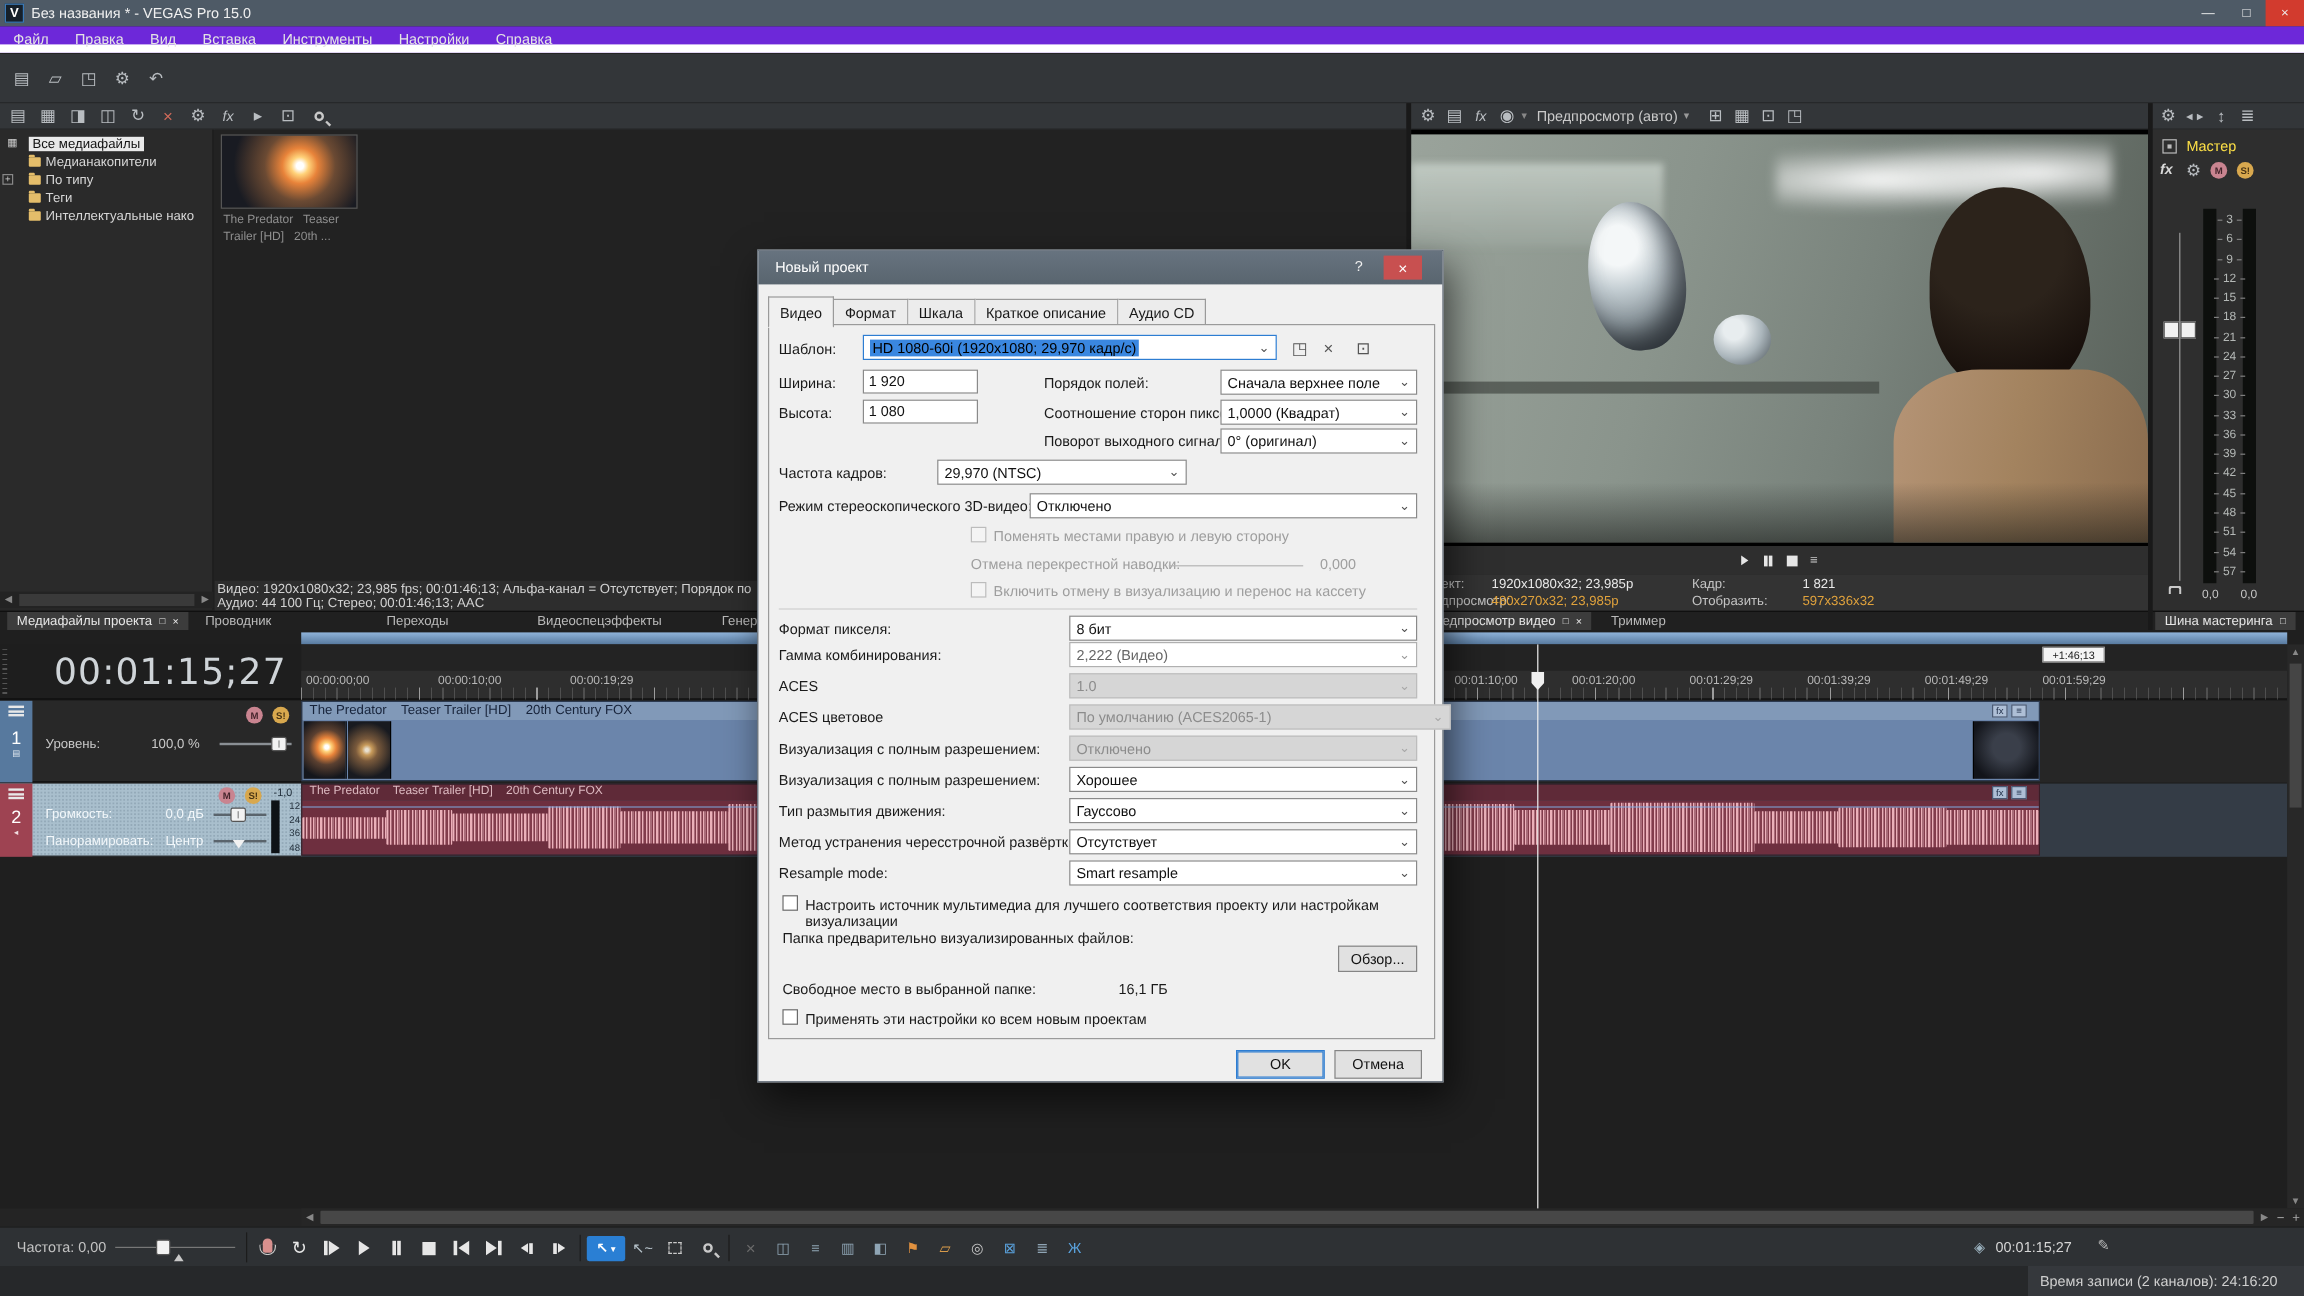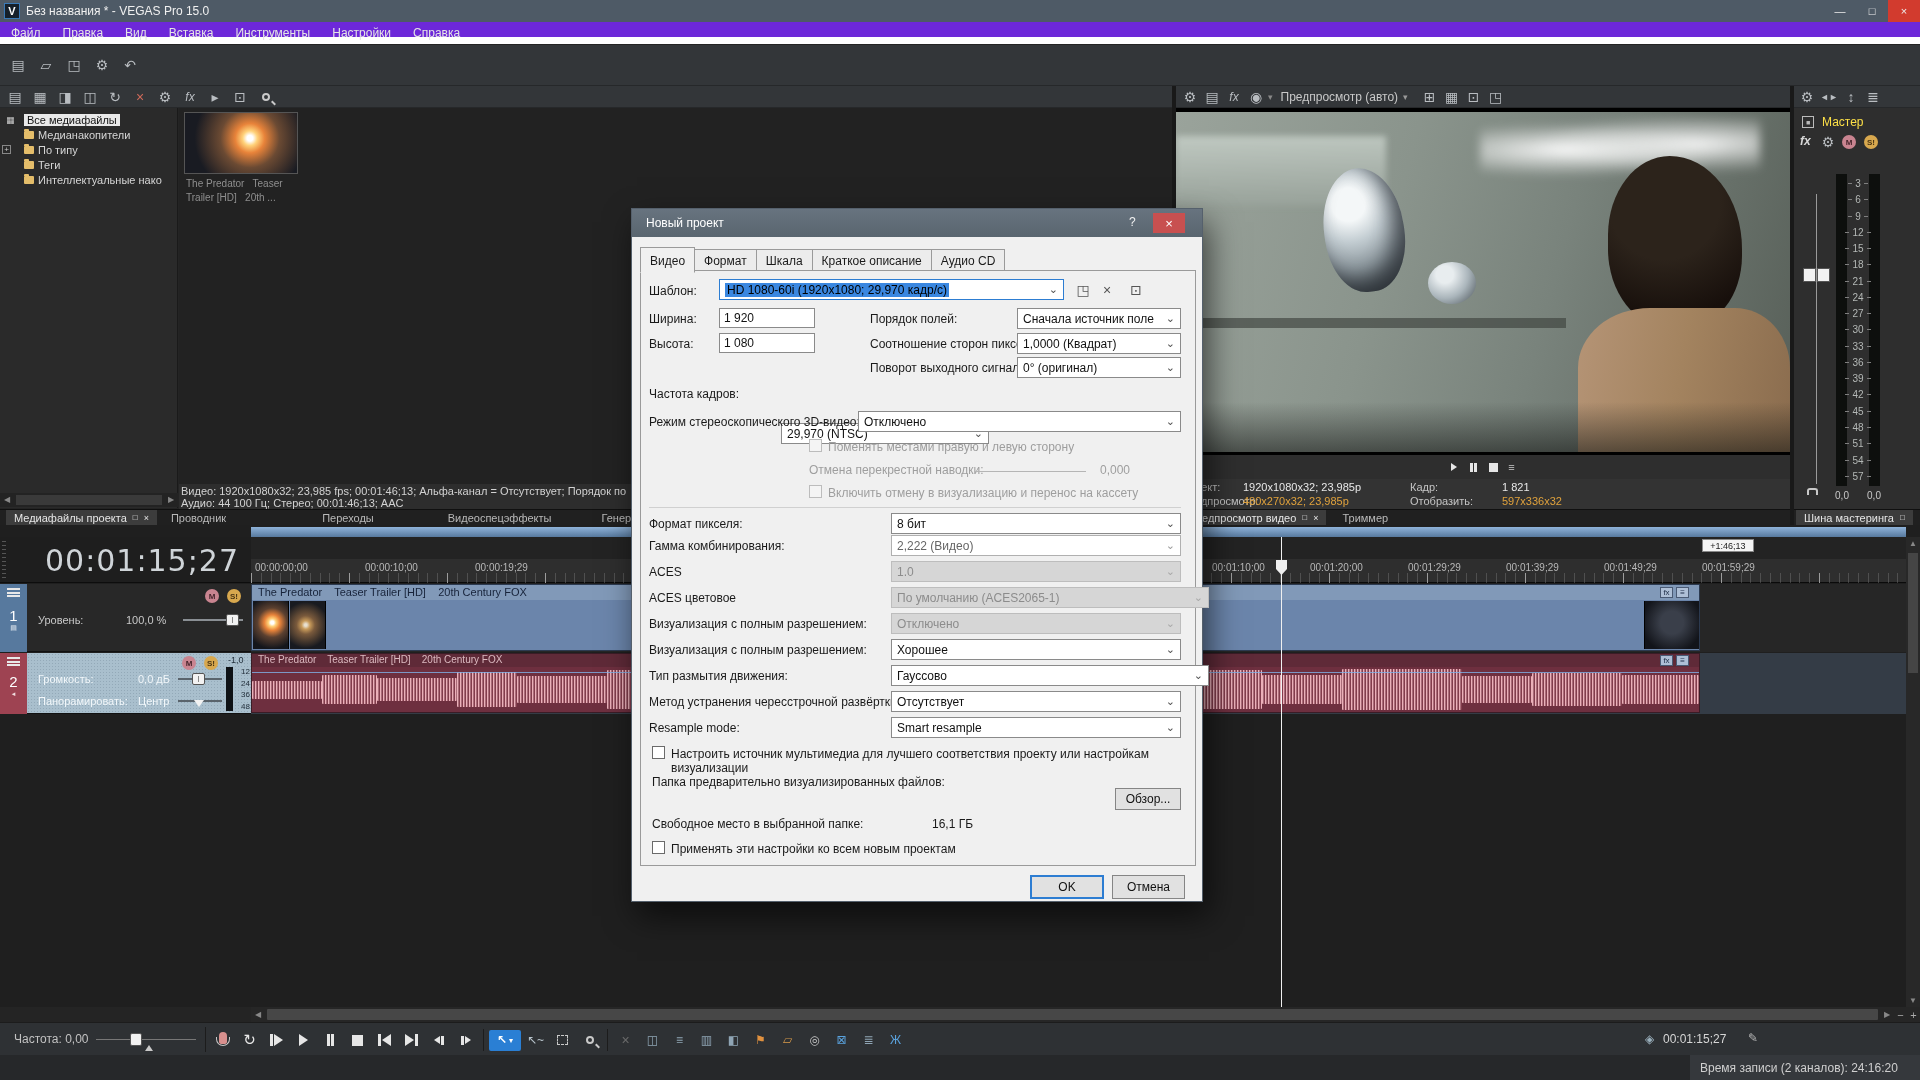--- a/index.html
+++ b/index.html
@@ -516,40 +516,40 @@
       <span class="chev">⌄</span>
     </div>
     <span class="abs ic" style="left:441px;top:71px;width:20px;color:#555;">◳</span>
     <span class="abs ic" style="left:465px;top:71px;width:20px;color:#555;">×</span>
     <span class="abs ic" style="left:494px;top:71px;width:20px;color:#555;">⊡</span>
 
     <span class="lab" style="left:17px;top:103px;">Ширина:</span>
     <div class="inp" style="left:87px;top:99px;width:96px;">1 920</div>
     <span class="lab" style="left:238px;top:103px;">Порядок полей:</span>
     <div class="cmb" style="left:385px;top:99px;width:164px;">
-      <span>Сначала источник поле</span>
+      <span>Сначала верхнее поле</span>
         <span class="chev">⌄</span>
     </div>
 
     <span class="lab" style="left:17px;top:128px;">Высота:</span>
     <div class="inp" style="left:87px;top:124px;width:96px;">1 080</div>
     <span class="lab" style="left:238px;top:128px;">Соотношение сторон пикселя:</span>
     <div class="cmb" style="left:385px;top:124px;width:164px;">
       <span>1,0000 (Квадрат)</span>
         <span class="chev">⌄</span>
     </div>
 
     <span class="lab" style="left:238px;top:152px;">Поворот выходного сигнала:</span>
     <div class="cmb" style="left:385px;top:148px;width:164px;">
       <span>0° (оригинал)</span>
         <span class="chev">⌄</span>
     </div>
 
     <span class="lab" style="left:17px;top:178px;">Частота кадров:</span>
-    <div class="cmb" style="left:149px;top:174px;width:208px;margin-top:40px;">
+    <div class="cmb" style="left:149px;top:174px;width:208px;">
       <span>29,970 (NTSC)</span>
         <span class="chev">⌄</span>
     </div>
 
     <span class="lab" style="left:17px;top:206px;">Режим стереоскопического 3D-видео:</span>
     <div class="cmb" style="left:226px;top:202px;width:323px;">
       <span>Отключено</span>
         <span class="chev">⌄</span>
     </div>
 
@@ -595,21 +595,21 @@
         <span class="chev">⌄</span>
     </div>
 
     <span class="lab" style="left:17px;top:434px;">Визуализация с полным разрешением:</span>
     <div class="cmb" style="left:259px;top:430px;width:290px;">
       <span>Хорошее</span>
         <span class="chev">⌄</span>
     </div>
 
     <span class="lab" style="left:17px;top:460px;">Тип размытия движения:</span>
-    <div class="cmb" style="left:259px;top:456px;width:318px;">
+    <div class="cmb" style="left:259px;top:456px;width:290px;">
       <span>Гауссово</span>
         <span class="chev">⌄</span>
     </div>
 
     <span class="lab" style="left:17px;top:486px;">Метод устранения чересстрочной развёртки:</span>
     <div class="cmb" style="left:259px;top:482px;width:290px;">
       <span>Отсутствует</span>
         <span class="chev">⌄</span>
     </div>
 

